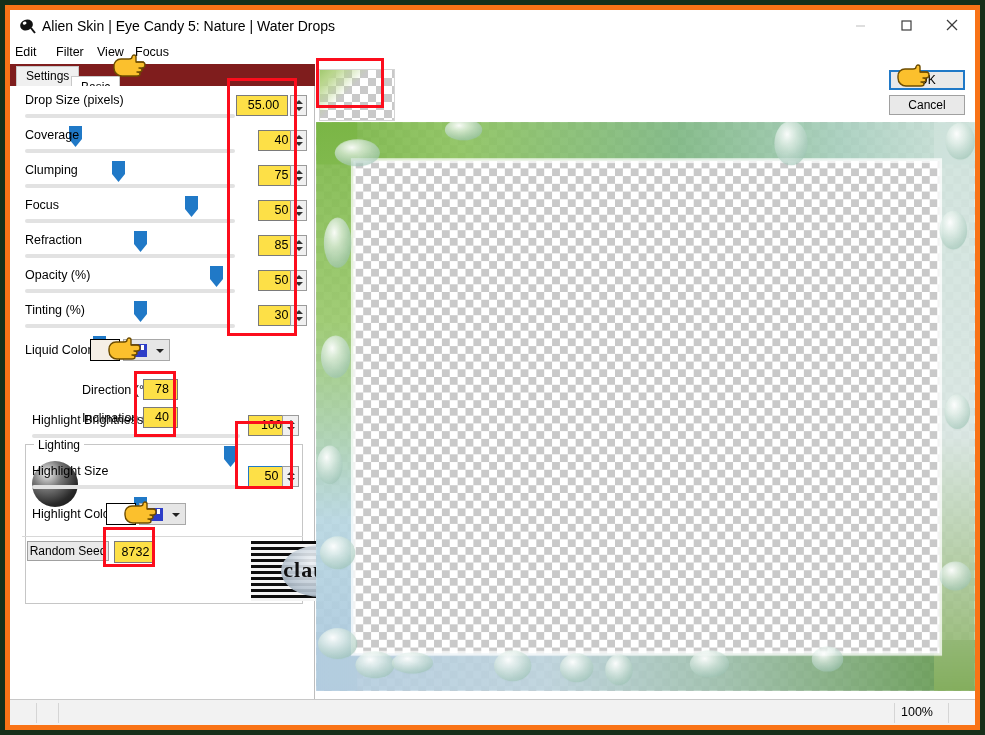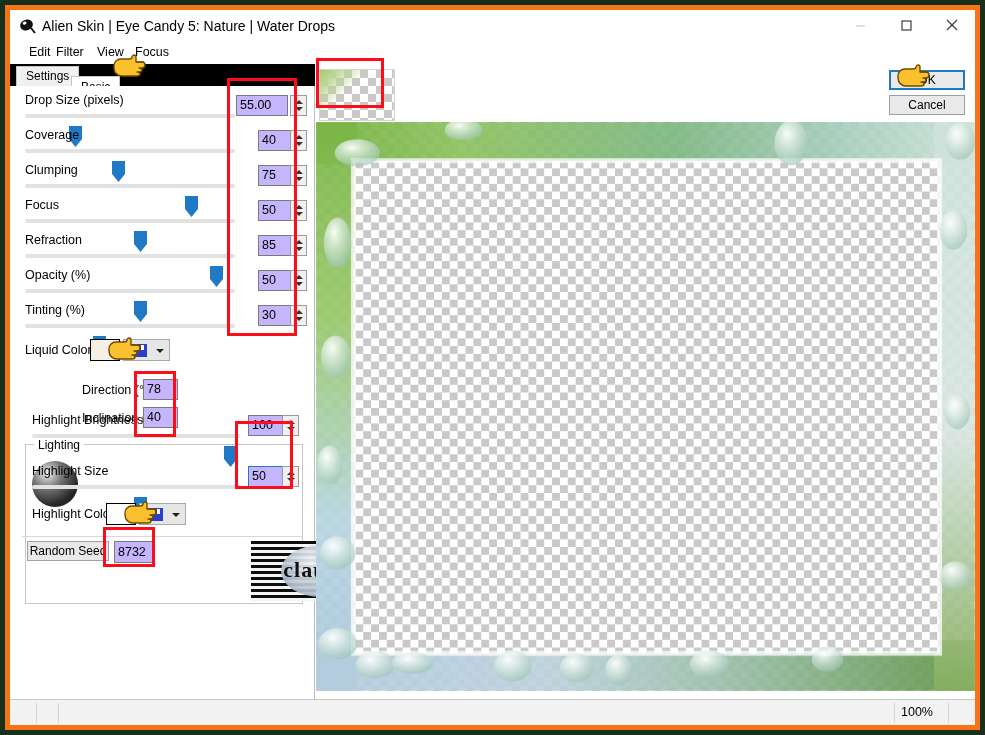--- a/index.html
+++ b/index.html
@@ -38,21 +38,21 @@
   .menubar{
     position:absolute;left:0;top:32px;width:100%;height:22px;
     background:#fff;
   }
   .menuitem{
     position:absolute;top:3px;font-size:12.5px;color:#000;
   }
   
   .tabstrip{
     position:absolute;left:0;top:54px;width:305px;height:22px;
-    background:#000000;border-bottom:1px solid #c8c8c8;
+    background:#7f1d1d;border-bottom:1px solid #c8c8c8;
   }
   .tab{
     position:absolute;top:2px;height:20px;line-height:19px;
     padding:0 9px;font-size:12px;box-sizing:border-box;
     background:#f0f0f0;border:1px solid #c8c8c8;border-bottom:none;
   }
   .tab.active{
     background:#fff;border-bottom:1px solid #fff;top:0;height:23px;line-height:21px;
   }
   
@@ -66,22 +66,22 @@
     position:absolute;left:15px;top:21px;width:210px;height:4px;
     background:#e2e2e2;border-radius:2px;
   }
   .thumb{
     position:absolute;top:12px;width:13px;height:21px;margin-left:-6px;
     background:#2079c7;
     clip-path:polygon(0 0,100% 0,100% 62%,50% 100%,0 62%);
   }
   .numbox{
     position:absolute;width:44px;height:21px;box-sizing:border-box;
-    border:1px solid #7a7a7a;background:#c4b5fd;
-    font-size:12.5px;line-height:19px;padding-left:3px;
+    border:1px solid #7a7a7a;background:#fde047;
+    font-size:12.5px;line-height:19px;padding-left:3px;text-align:center;
   }
   .numbox.focus{border:1px solid #2079c7;}
   .spin{
     position:absolute;width:17px;height:21px;box-sizing:border-box;
     border:1px solid #9b9b9b;background:#f0f0f0;
   }
   .spin .ar{
     position:absolute;left:4px;width:0;height:0;
     border-left:4px solid transparent;border-right:4px solid transparent;
   }
@@ -216,21 +216,21 @@
     </div>
     <div class="wbtn close">
       <svg width="12" height="12" viewBox="0 0 12 12">
           <line x1="1" y1="1" x2="11" y2="11" stroke="#3c3c3c" stroke-width="1.2"></line>
           <line x1="11" y1="1" x2="1" y2="11" stroke="#3c3c3c" stroke-width="1.2"></line>
         </svg>
     </div>
   </div>
 
   <div class="menubar">
-    <span class="menuitem" style="left:19px">Edit</span>
+    <span class="menuitem" style="left:5px">Edit</span>
     <span class="menuitem" style="left:46px">Filter</span>
     <span class="menuitem" style="left:87px">View</span>
     <span class="menuitem" style="left:125px">Focus</span>
   </div>
 
   <div class="tabstrip">
     <div class="tab" style="left:6px;">Settings</div>
     <div class="tab active" style="left:61px;margin-top:12px;">Basic</div>
   </div>
 

